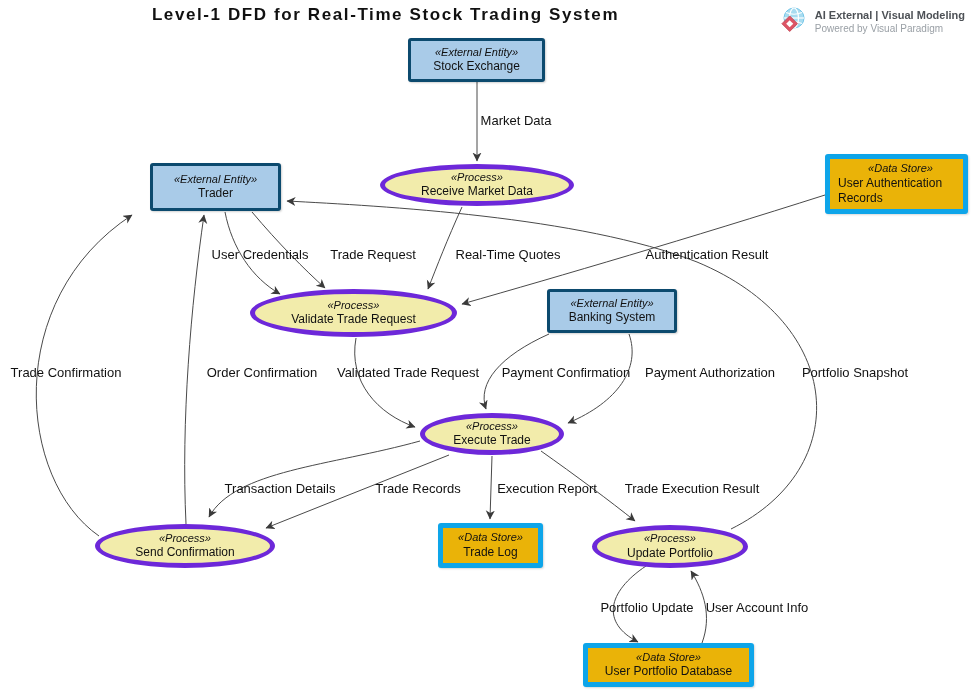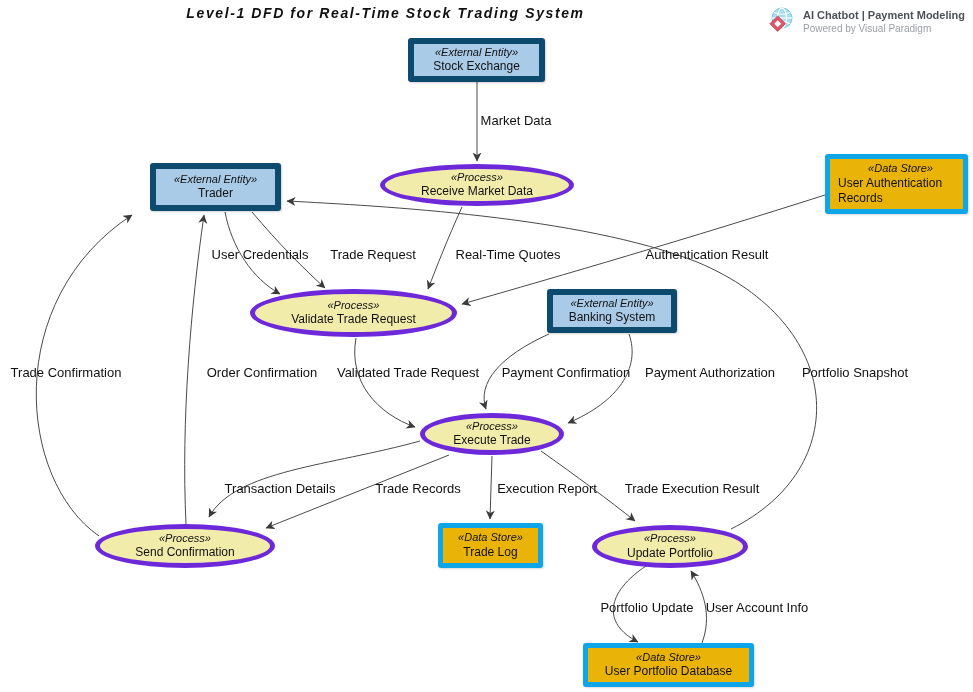--- a/index.html
+++ b/index.html
@@ -1,30 +1,30 @@
 <!DOCTYPE html>
 <html><head>
 <meta charset="utf-8">
 <style>
   html,body{margin:0;padding:0;background:#ffffff;}
   #stage{position:relative;width:973px;height:692px;background:#ffffff;overflow:hidden;
          font-family:"Liberation Sans","DejaVu Sans",sans-serif;}
   #diagram-title{position:absolute;left:0;top:5px;width:771px;text-align:center;
-         font-size:14px;font-weight:bold;letter-spacing:1.6px;color:#111;font-style:italic;}
+         font-size:17px;font-weight:bold;letter-spacing:1.6px;color:#111;}
   
   #branding{position:absolute;right:8px;top:6px;display:flex;align-items:center;gap:7px;}
   #brand-logo{width:30px;height:30px;position:relative;flex:0 0 auto;}
   #brand-text .l1{font-size:11px;font-weight:bold;color:#4d5156;line-height:14px;}
   #brand-text .l2{font-size:10px;color:#9aa0a6;line-height:13px;}
   
   .node{position:absolute;display:flex;flex-direction:column;align-items:center;justify-content:center;
         box-sizing:border-box;line-height:1.25;}
   .node .stereo{font-style:italic;font-size:11px;color:#111;}
   .node .nname{font-size:12px;color:#111;}
-  .node.external{background:#a9cbe8;border:6px solid #0c4a6e;border-radius:3px;
+  .node.external{background:#a9cbe8;border:3px solid #0c4a6e;border-radius:3px;
         box-shadow:1px 1px 2px rgba(0,0,0,0.18);}
   .node.process{background:#f2ecab;border:5px solid #6d28d9;border-radius:50%;}
   .node.datastore{background:#eab308;border:5px solid #0ea5e9;border-radius:3px;
         box-shadow:1px 1px 2px rgba(0,0,0,0.15);}
   .node.align-left{align-items:flex-start;padding-left:8px;}
   .node.align-left .stereo{align-self:center;}
   
   #edges-svg{position:absolute;left:0;top:0;width:973px;height:692px;}
   .edge-label{position:absolute;transform:translate(-50%,-50%);white-space:nowrap;
         font-size:13px;color:#111;}
@@ -40,21 +40,21 @@
       <svg width="30" height="30" viewBox="0 0 30 30">
         <circle cx="16" cy="12" r="10" fill="#a8dcf0" stroke="#74c6e8" stroke-width="1"></circle>
         <ellipse cx="16" cy="12" rx="4.5" ry="10" fill="none" stroke="#ffffff" stroke-width="1.2"></ellipse>
         <line x1="6" y1="12" x2="26" y2="12" stroke="#ffffff" stroke-width="1.2"></line>
         <path d="M8 6.5 Q16 10 24 6.5 M8 17.5 Q16 14 24 17.5" fill="none" stroke="#ffffff" stroke-width="1.2"></path>
         <rect x="6.2" y="12.2" width="11" height="11" transform="rotate(45 11.7 17.7)" fill="#dd5566" stroke="#c24250" stroke-width="0.8"></rect>
         <rect x="9.2" y="15.2" width="5" height="5" transform="rotate(45 11.7 17.7)" fill="#ffffff"></rect>
       </svg>
     </div>
     <div id="brand-text">
-      <div class="l1">AI Chatbot | Payment Modeling</div>
+      <div class="l1">AI External | Visual Modeling</div>
       <div class="l2">Powered by Visual Paradigm</div>
     </div>
   </div>
 
   <svg id="edges-svg">
     <defs>
       <marker id="arrow" markerWidth="11" markerHeight="10" refX="8.5" refY="4.5" orient="auto" markerUnits="userSpaceOnUse">
         <path d="M0,0 L9,4.5 L0,9 L2.6,4.5 Z" fill="#3a3a3a"></path>
       </marker>
     </defs>

